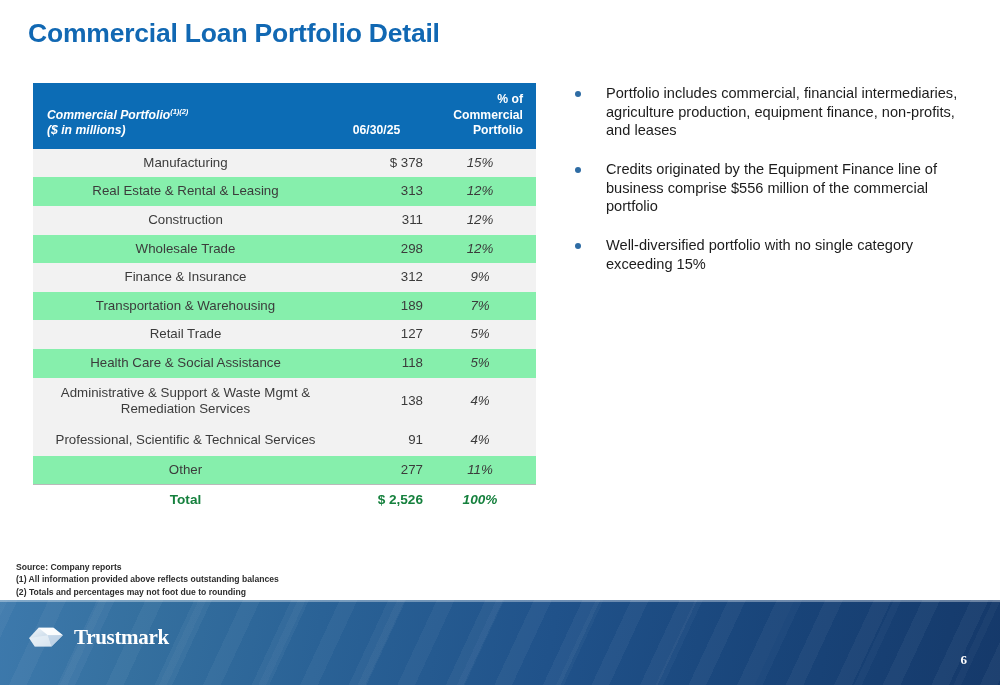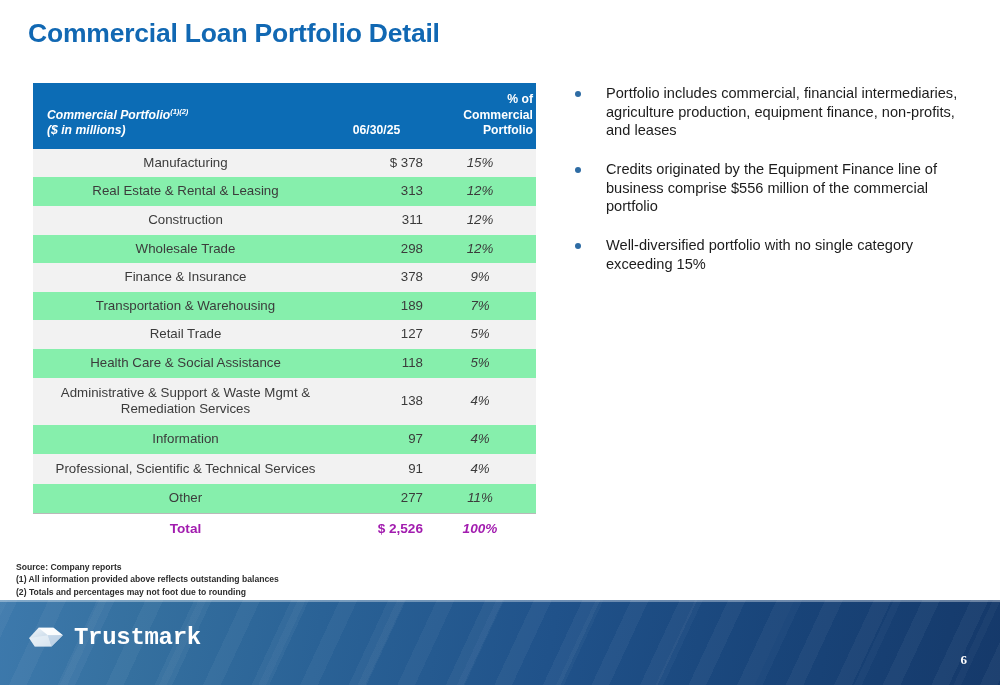--- a/index.html
+++ b/index.html
@@ -62,21 +62,21 @@
     text-align: left;
     padding-left: 14px;
     font-style: italic;
   }
   th.h-val {
     text-align: center;
     padding-right: 13px;
   }
   th.h-pct {
     text-align: right;
-    padding-right: 3px;
+    padding-right: 13px;
   }
   .sup {
     font-size: 7.6px;
     vertical-align: super;
     font-weight: bold;
     letter-spacing: -0.1px;
   }
 
   tbody td {
     font-size: 13.3px;
@@ -99,21 +99,21 @@
   }
   td.t-pct {
     text-align: center;
     padding-right: 12px;
     white-space: nowrap;
     font-style: italic;
   }
   tbody tr.two-line td { padding-top: 7px; padding-bottom: 7px; }
 
   tbody tr.total-row td {
-    color: #a21caf;
+    color: #15803d;
     font-weight: bold;
     font-size: 13.6px;
     border-top: 1px solid #b9b9b9;
     background: #ffffff;
     padding-top: 7px;
     padding-bottom: 8px;
   }
 
   
   .bullets {
@@ -190,24 +190,24 @@
     position: absolute;
     left: 27px;
     top: 22px;
     display: flex;
     align-items: center;
     gap: 9px;
   }
   .brand-mark { width: 38px; height: 30px; display: block; }
   .brand-name {
     color: #ffffff;
-    font-size: 24px;
+    font-size: 21px;
     font-weight: bold;
     letter-spacing: -0.3px;
-    font-family: Liberation Mono, monospace;
+    font-family: Liberation Serif, serif;
   }
   .page-num {
     position: absolute;
     right: 33px;
     bottom: 17px;
     color: #ffffff;
     font-size: 13px;
     font-weight: bold;
     font-family: "Liberation Serif", serif;
   }
@@ -256,46 +256,41 @@
           <td class="t-val">311</td>
           <td class="t-pct">12%</td>
         </tr>
         <tr>
           <td class="t-name">Wholesale Trade</td>
           <td class="t-val">298</td>
           <td class="t-pct">12%</td>
         </tr>
         <tr class="alt">
           <td class="t-name">Finance &amp; Insurance</td>
-          <td class="t-val">378</td>
+          <td class="t-val">312</td>
           <td class="t-pct">9%</td>
         </tr>
         <tr>
           <td class="t-name">Transportation &amp; Warehousing</td>
           <td class="t-val">189</td>
           <td class="t-pct">7%</td>
         </tr>
         <tr class="alt">
           <td class="t-name">Retail Trade</td>
           <td class="t-val">127</td>
           <td class="t-pct">5%</td>
         </tr>
         <tr>
           <td class="t-name">Health Care &amp; Social Assistance</td>
           <td class="t-val">118</td>
           <td class="t-pct">5%</td>
         </tr>
         <tr class="alt two-line">
           <td class="t-name">Administrative &amp; Support &amp; Waste Mgmt &amp; Remediation Services</td>
           <td class="t-val">138</td>
-          <td class="t-pct">4%</td>
-        </tr>
-        <tr>
-          <td class="t-name">Information</td>
-          <td class="t-val">97</td>
           <td class="t-pct">4%</td>
         </tr>
         <tr class="alt two-line">
           <td class="t-name">Professional, Scientific &amp; Technical Services</td>
           <td class="t-val">91</td>
           <td class="t-pct">4%</td>
         </tr>
         <tr>
           <td class="t-name">Other</td>
           <td class="t-val">277</td>

